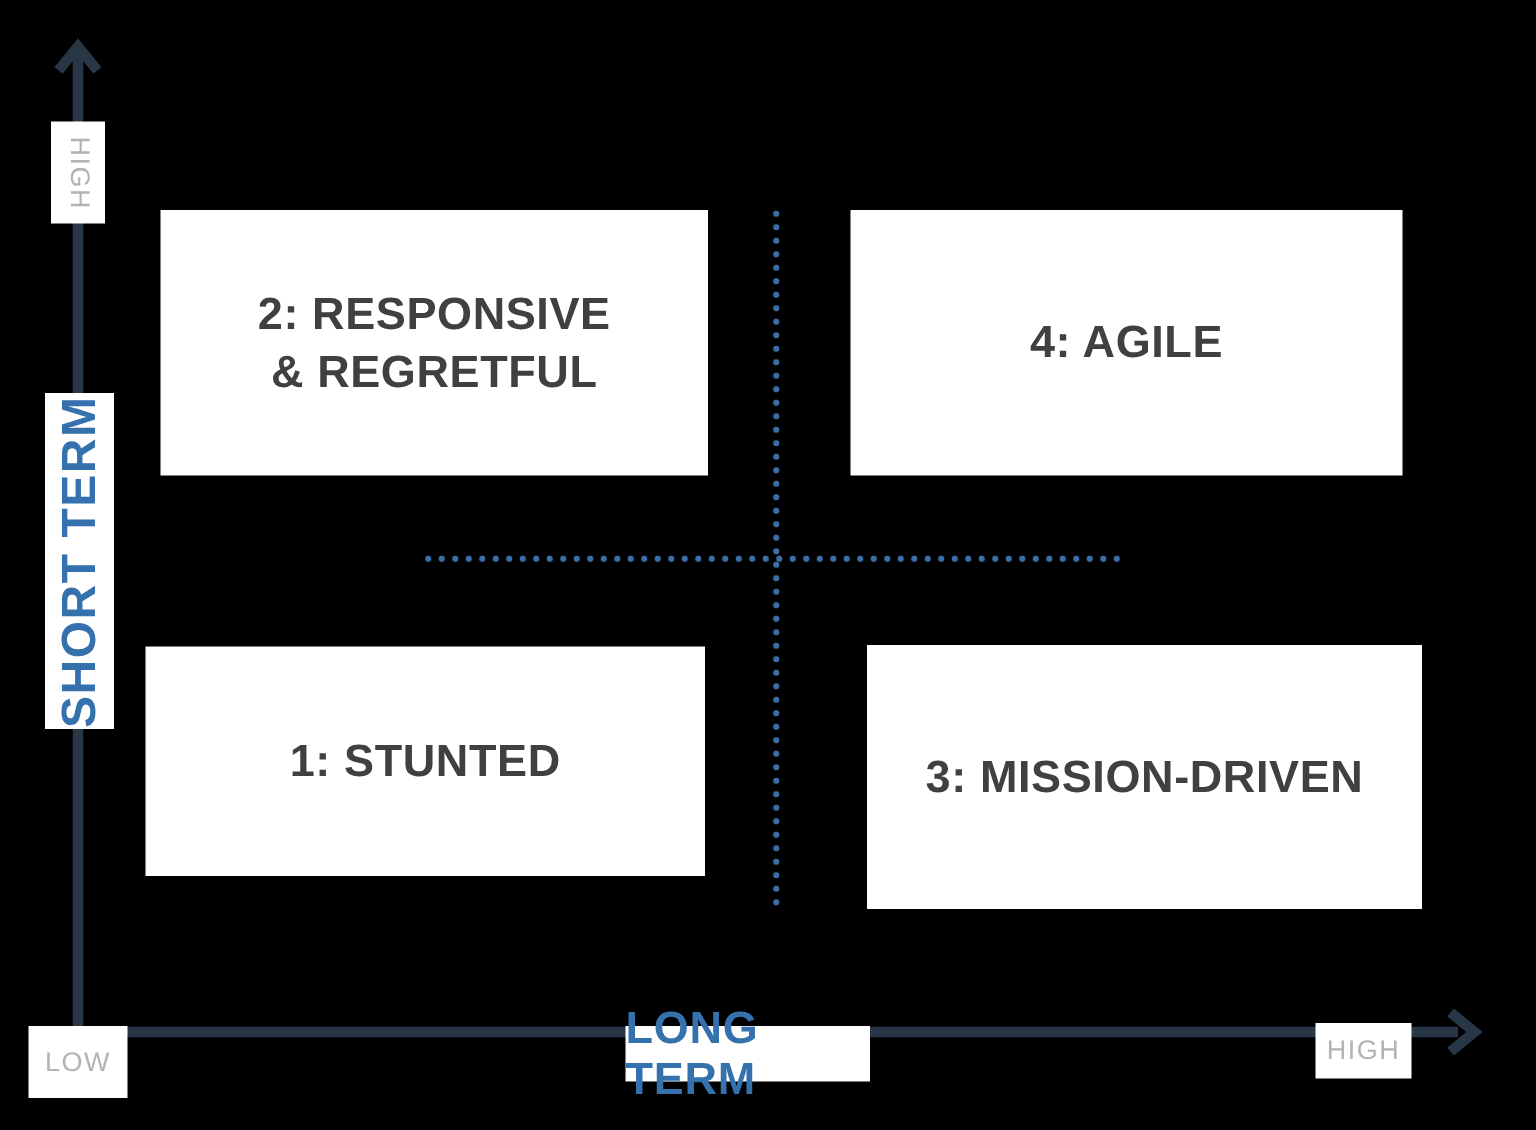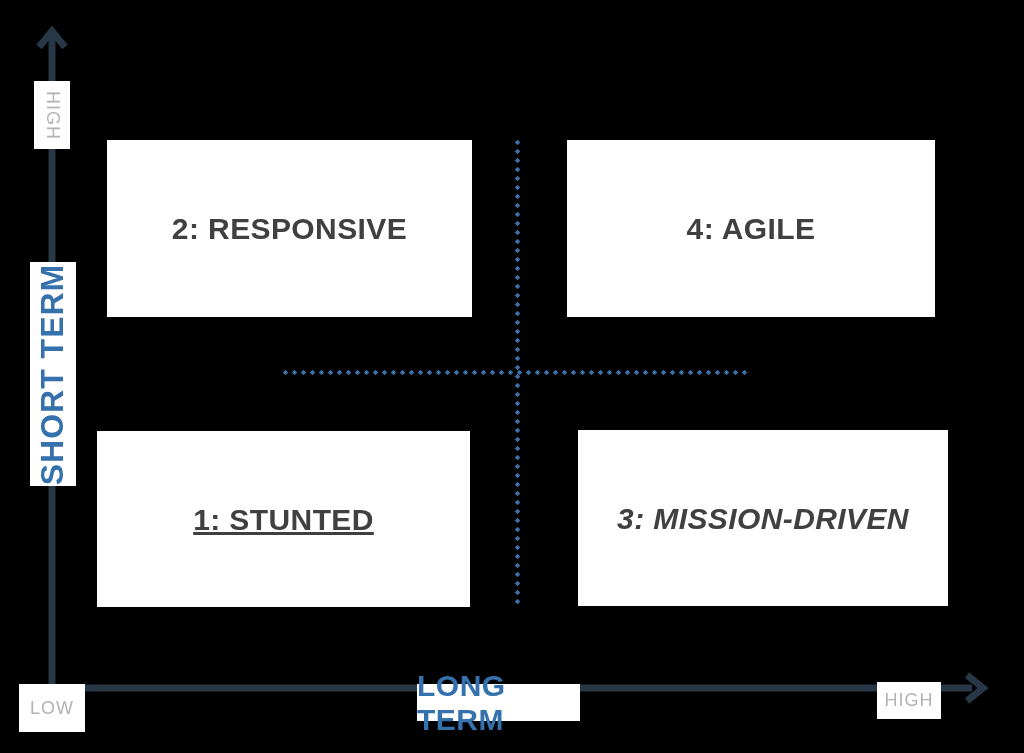--- a/index.html
+++ b/index.html
@@ -47,23 +47,23 @@
     align-items: center;
     justify-content: center;
     text-align: center;
     color: #404040;
     font-weight: 700;
     font-size: 30px;
     letter-spacing: 0.4px;
     line-height: 1.3;
     z-index: 2;
   }
-  .qbox-1 { left: 97px;  top: 431px; width: 373px; height: 176px; text-decoration: underline; }
+  .qbox-1 { left: 97px;  top: 431px; width: 373px; height: 153px; }
   .qbox-2 { left: 107px; top: 140px; width: 365px; height: 177px; }
-  .qbox-3 { left: 578px; top: 430px; width: 370px; height: 176px; font-style: italic; }
+  .qbox-3 { left: 578px; top: 430px; width: 370px; height: 176px; }
   .qbox-4 { left: 567px; top: 140px; width: 368px; height: 177px; }
   
   .chip {
     position: absolute;
     background: #ffffff;
     display: flex;
     align-items: center;
     justify-content: center;
     z-index: 3;
   }
@@ -105,20 +105,21 @@
       <path d="M52 688 H972"></path>
       <polyline points="967,675 983,688 967,701" stroke-linejoin="miter"></polyline>
     </g>
   </svg>
 
   <div class="dotted-v"></div>
   <div class="dotted-h"></div>
 
   <div class="qbox qbox-2">
     <div>2: RESPONSIVE</div>
+    <div>&amp; REGRETFUL</div>
   </div>
 
   <div class="qbox qbox-4">
     <div>4: AGILE</div>
   </div>
 
   <div class="qbox qbox-1">
     <div>1: STUNTED</div>
   </div>
 

